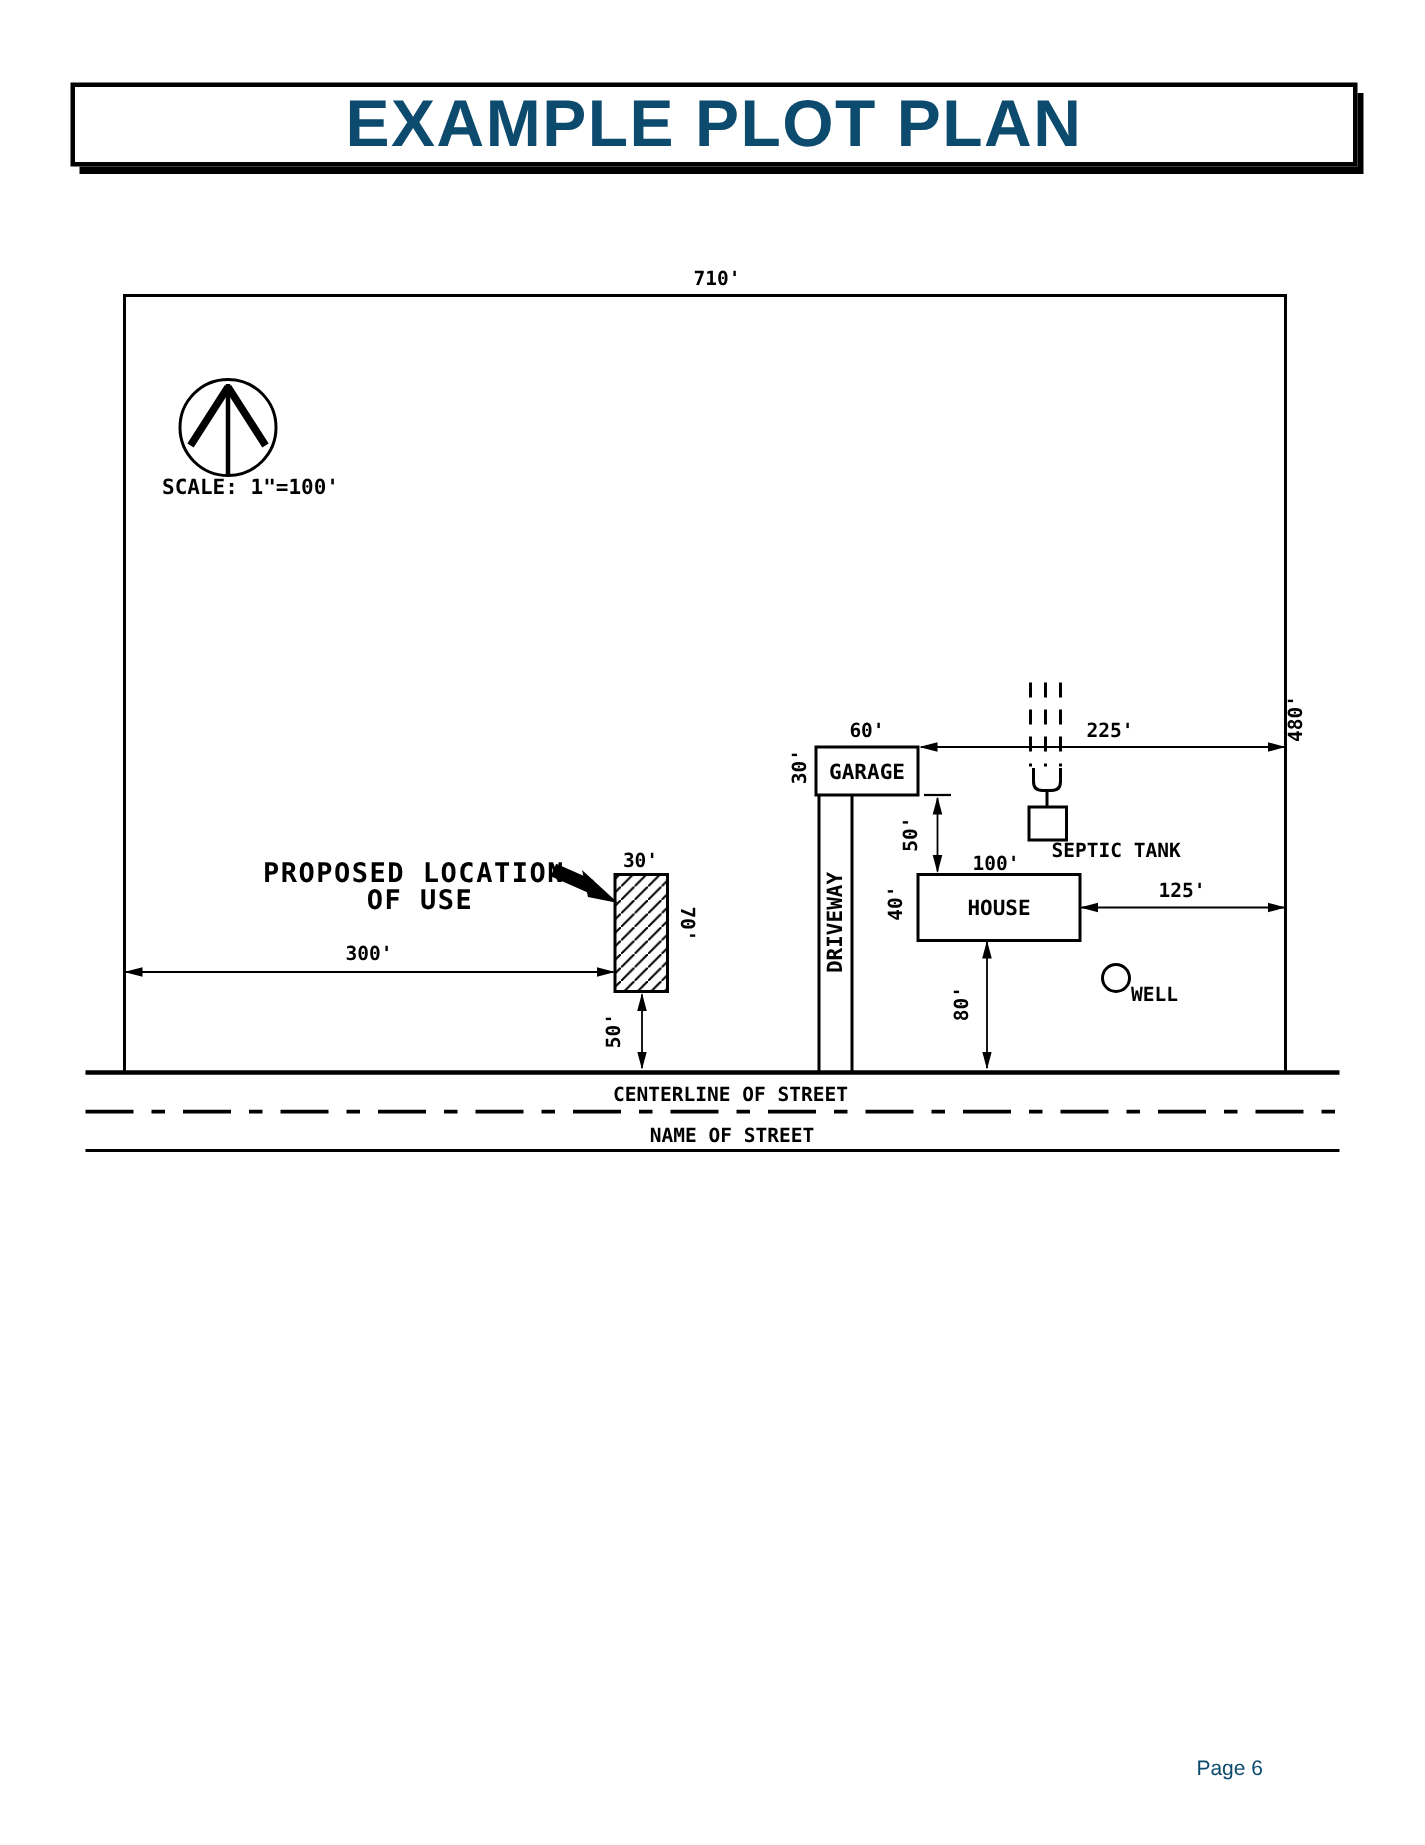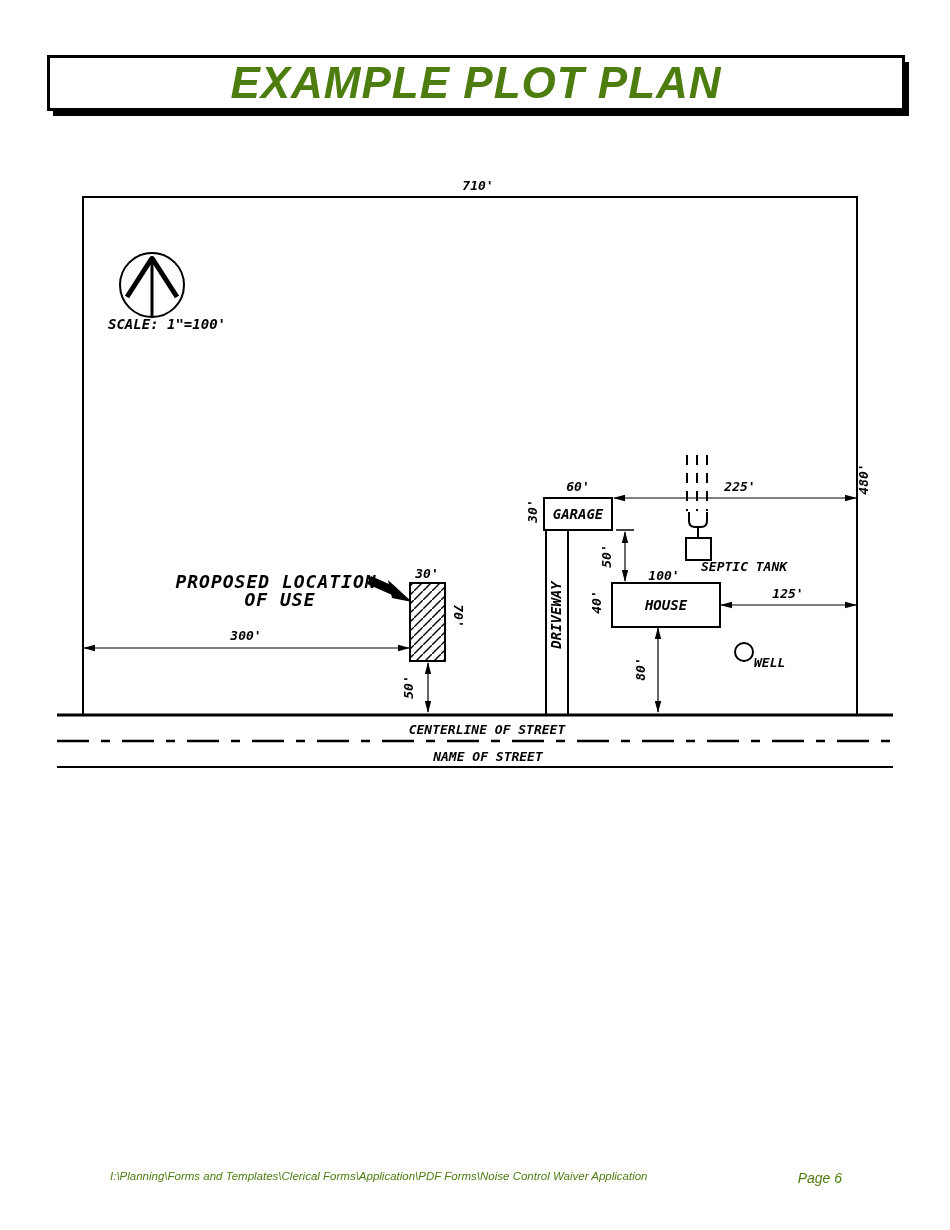--- a/index.html
+++ b/index.html
@@ -1,17 +1,17 @@
 <!DOCTYPE html>
 <html><head>
 <meta charset="utf-8">
 <style>
   html,body{margin:0;padding:0;background:#ffffff;}
   #page{position:relative;width:950px;height:1230px;background:#ffffff;overflow:hidden;
-        font-family:"Liberation Sans",sans-serif;color:#4d7c0f;font-style:italic;}
+        font-family:"Liberation Sans",sans-serif;color:#0c4a6e;}
 
   
   .title-box{position:absolute;left:47px;top:55px;width:852px;height:50px;
      border:3px solid #000;box-shadow:5px 6px 0 -1px #000;background:#fff;
      display:flex;align-items:center;justify-content:center;}
   .title-box h1{margin:0;font-size:44px;font-weight:bold;letter-spacing:1px;
      font-family:"Liberation Sans",sans-serif;}
 
   
   svg.plan{position:absolute;left:0;top:150px;}
@@ -118,16 +118,15 @@
     <line class="dim" x1="428" y1="513" x2="428" y2="562" marker-start="url(#arr)" marker-end="url(#arr)"></line>
     <text class="t13" x="413" y="537" text-anchor="middle" transform="rotate(-90 413 537)">50'</text>
 
     <line class="ln3" x1="57" y1="565" x2="893" y2="565"></line>
     <text class="t13" x="487" y="584" text-anchor="middle">CENTERLINE OF STREET</text>
     <line x1="57" y1="591" x2="893" y2="591" stroke="#000" stroke-width="2.5" stroke-dasharray="32 12 9 12"></line>
     <text class="t13" x="488" y="611" text-anchor="middle">NAME OF STREET</text>
     <line class="ln2" x1="57" y1="617" x2="893" y2="617"></line>
   </svg>
 
-  <div class="footer-path">I:\Planning\Forms and Templates\Clerical Forms\Application\PDF Forms\Noise Control Waiver Application</div>
   <div class="footer-page">Page 6</div>
 
 </div>
 
 </body></html>

